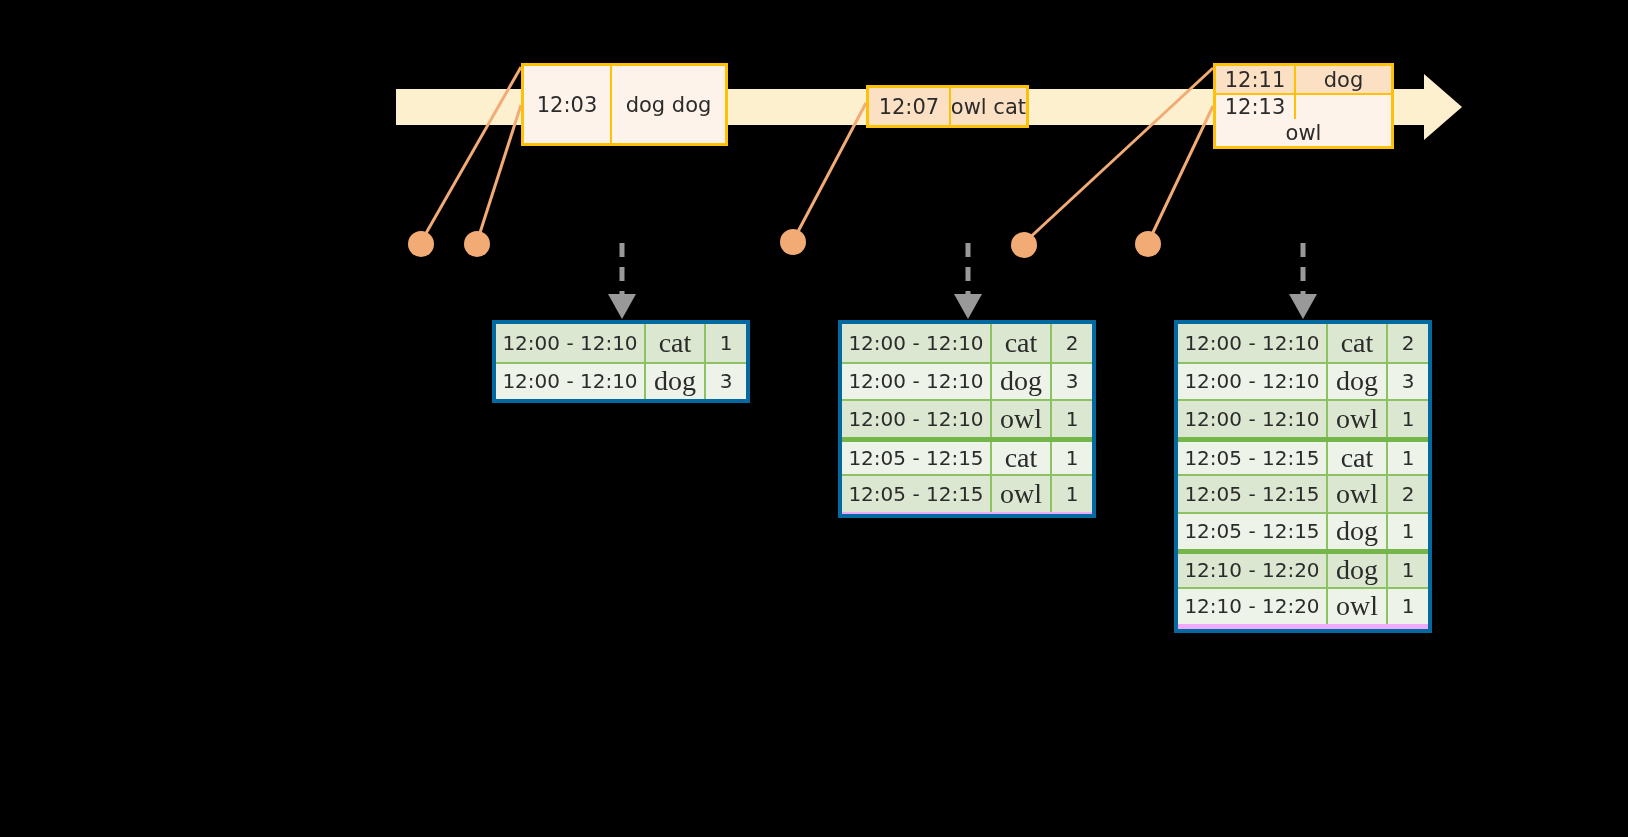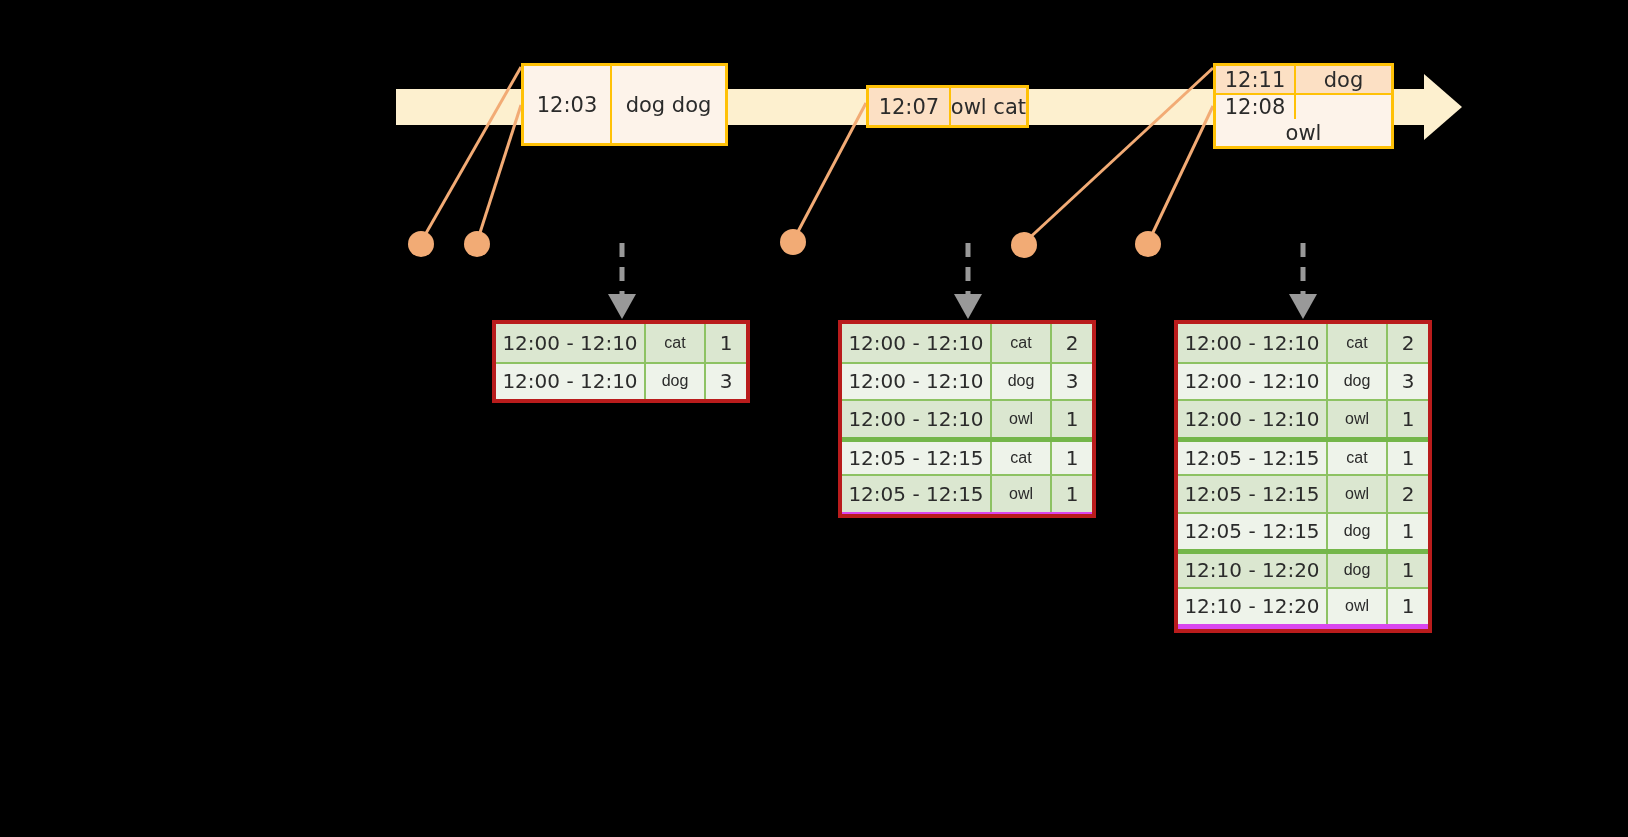--- a/index.html
+++ b/index.html
@@ -76,23 +76,23 @@
     justify-content: center;
     color: #2b2b2b;
     font-size: 21px;
     font-family: "DejaVu Sans", sans-serif;
     white-space: nowrap;
   }
 
   
   .result-table {
     position: absolute;
-    border: 4px solid #b91c1c;
-    box-sizing: border-box;
-    background: #d946ef;
+    border: 4px solid #0369a1;
+    box-sizing: border-box;
+    background: #f0abfc;
   }
   .res-row {
     display: flex;
     box-sizing: border-box;
     height: 37.5px;
   }
   .res-row.stripe-dark  { background: #dbe7d0; }
   .res-row.stripe-light { background: #eef3ea; }
   .res-row + .res-row { border-top: 2px solid #8dc263; }
   .res-row.sep-top { border-top: 5px solid #74b64a; }
@@ -107,23 +107,23 @@
     white-space: nowrap;
     font-family: "DejaVu Sans", sans-serif;
   }
   .res-key {
     box-sizing: border-box;
     display: flex;
     align-items: center;
     justify-content: center;
     border-right: 2px solid #8dc263;
     color: #2b2b2b;
-    font-size: 16px;
-    white-space: nowrap;
-    font-family: Liberation Sans, sans-serif;
+    font-size: 28px;
+    white-space: nowrap;
+    font-family: Liberation Serif, serif;
   }
   .res-cnt {
     box-sizing: border-box;
     display: flex;
     align-items: center;
     justify-content: center;
     color: #2b2b2b;
     font-size: 20px;
     white-space: nowrap;
     font-family: "DejaVu Sans", sans-serif;
@@ -181,21 +181,21 @@
       <div class="event-words">owl cat</div>
     </div>
   </div>
 
   <div class="event-box" style="left:1213px; top:63px; width:181px; height:86px;">
     <div class="event-row shade-a">
       <div class="event-time" style="width:80px;">12:11</div>
       <div class="event-words">dog</div>
     </div>
     <div class="event-row shade-b">
-      <div class="event-time" style="width:80px;">12:08</div>
+      <div class="event-time" style="width:80px;">12:13</div>
       <div class="event-words">owl</div>
     </div>
   </div>
 
   <div class="result-table" style="left:492px; top:320px; width:258px; height:83px;">
     <div class="res-row stripe-dark">
       <div class="res-win" style="width:150px;">12:00 - 12:10</div>
       <div class="res-key" style="width:60px;">cat</div>
       <div class="res-cnt" style="width:40px;">1</div>
     </div>

